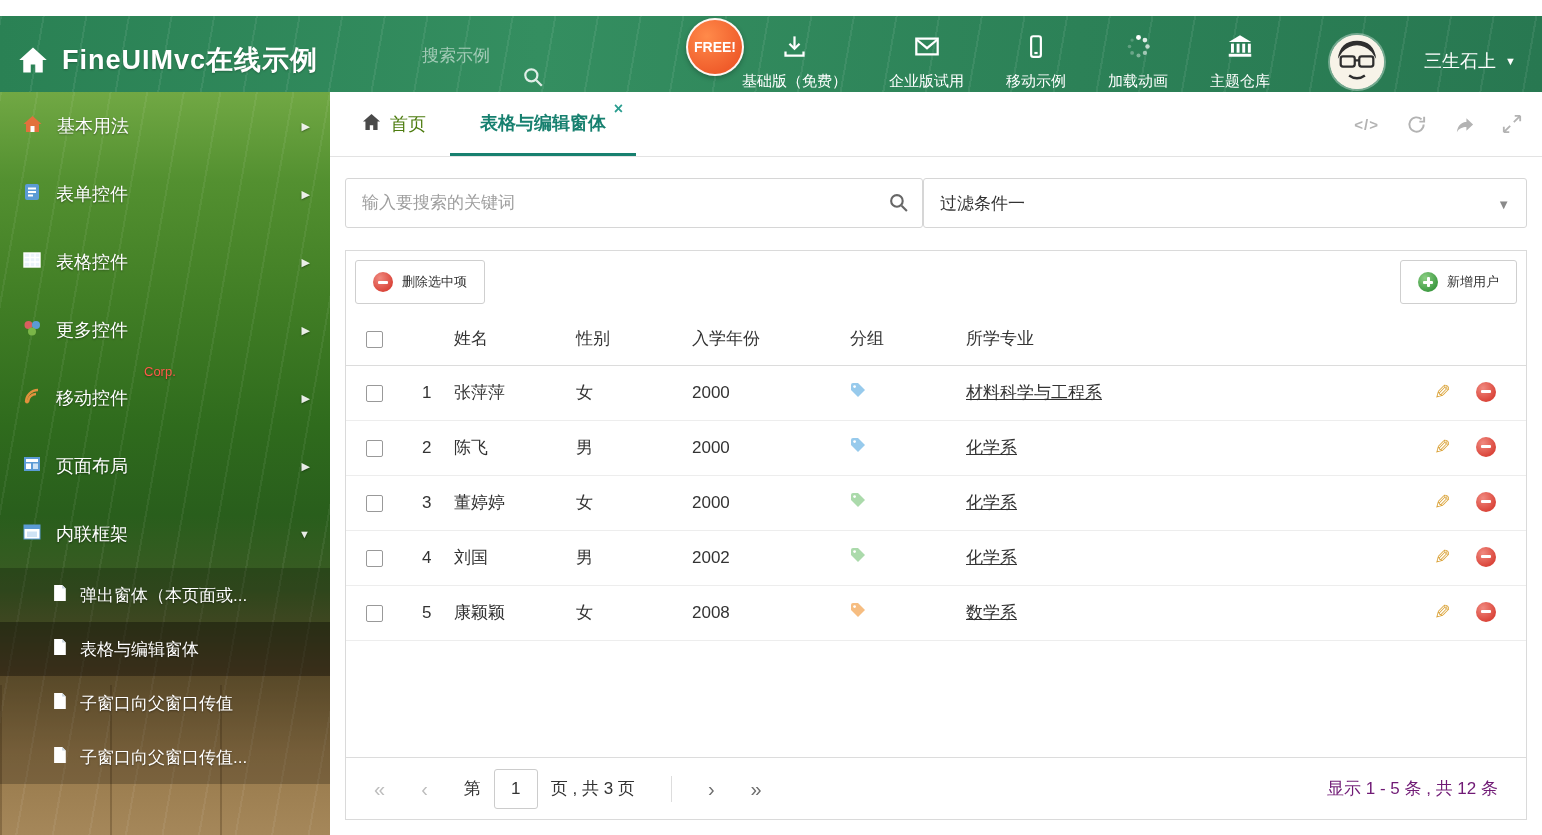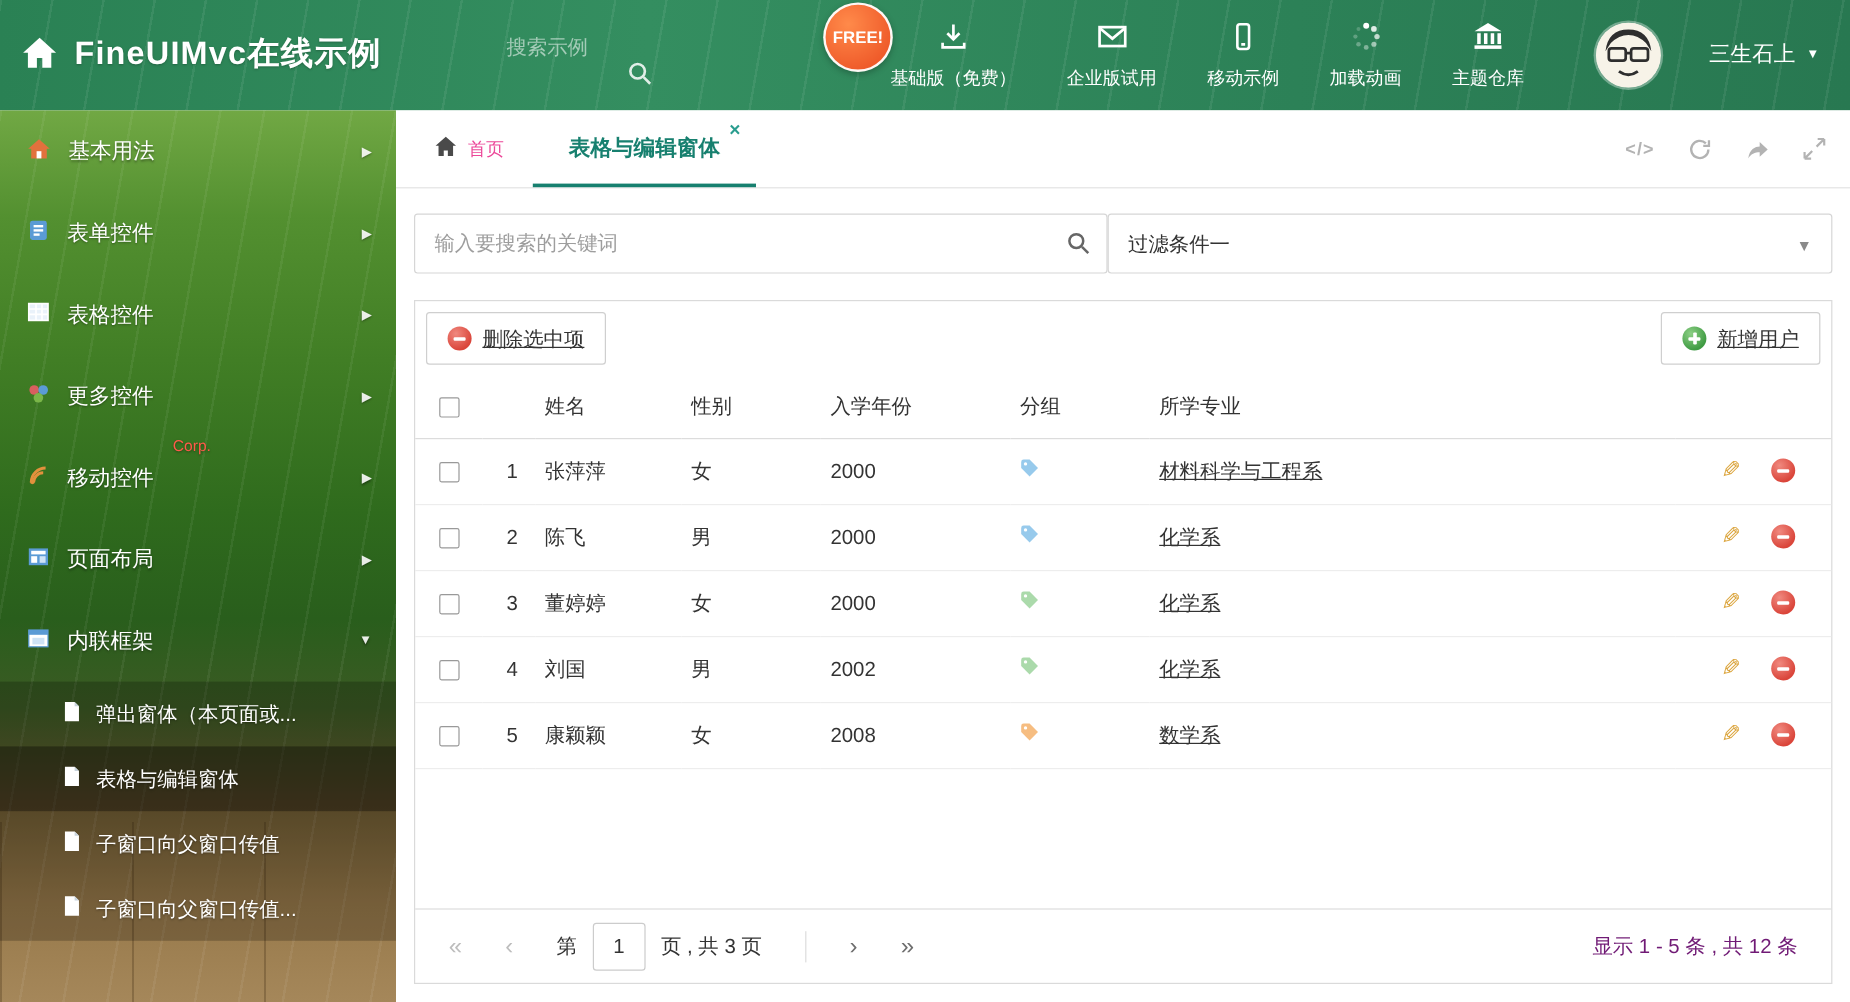--- a/index.html
+++ b/index.html
@@ -4,21 +4,21 @@
 <style>
   * { margin:0; padding:0; box-sizing:border-box; }
   html,body { background:#2b2b2b; }
   .app {
     position:relative; width:1542px; height:835px; overflow:hidden;
     font-family:"Liberation Sans","DejaVu Sans",sans-serif; font-size:17px; color:#333;
     background:#fff;
   }
   
   .header {
-    position:absolute; top:0; left:0; right:0; height:92px; color:#fff;
+    position:absolute; top:16px; left:0; right:0; height:92px; color:#fff;
     background-image:
       repeating-linear-gradient(100deg, rgba(255,255,255,.07) 0 2px, rgba(255,255,255,0) 2px 42px),
       linear-gradient(90deg,#2a8154 0%,#348e60 35%,#2c8157 70%,#287851 100%);
   }
   .brand { position:absolute; left:18px; top:26px; display:flex; align-items:center; gap:14px; }
   .brand svg { display:block; }
   .brand-title { font-size:27px; font-weight:bold; letter-spacing:1px; text-shadow:0 1px 2px rgba(0,0,0,.25); }
   .hdr-search { position:absolute; left:430px; top:30px; width:205px; display:flex; align-items:center;flex-direction:column; }
   .hdr-search input {
     flex:1; background:transparent; border:none; outline:none; color:#fff; font-size:17px;
@@ -62,21 +62,21 @@
   .menu-item .mi-arrow { margin-left:auto; font-size:11px; color:rgba(255,255,255,.9); }
   .submenu { background:rgba(0,0,0,.22); position:relative; z-index:2; }
   .sub-item {
     height:54px; display:flex; align-items:center; gap:13px; padding:0 16px 0 52px;
     font-size:17px; cursor:pointer; text-shadow:0 1px 2px rgba(0,0,0,.4); white-space:nowrap;
   }
   .sub-item.active { background:rgba(0,0,0,.34); }
   
   .main { position:absolute; top:92px; left:330px; right:0; bottom:0; background:#fff; }
   .tabbar { position:absolute; top:0; left:0; right:0; height:65px; border-bottom:1px solid #e3e3e3; display:flex; align-items:stretch; }
-  .tab-home { display:flex; align-items:center; gap:9px; padding:0 24px 0 32px; font-size:15px; color:#ec4899; cursor:pointer; }
+  .tab-home { display:flex; align-items:center; gap:9px; padding:0 24px 0 32px; font-size:18px; color:#4d7c0f; cursor:pointer; }
   .tab-active {
     position:relative; display:flex; align-items:center; padding:0 30px; cursor:pointer;
     color:#17806f; font-size:18px; font-weight:bold; border-bottom:3px solid #17806f;
   }
   .tab-close { position:absolute; top:9px; right:13px; font-size:16px; font-weight:bold; color:#2a9d8f; line-height:1; cursor:pointer; }
   .tab-tools { position:absolute; right:20px; top:0; height:64px; display:flex; align-items:center; gap:27px; color:#b3b3b3; }
   .tab-tools .tool { cursor:pointer; display:flex; align-items:center; }
   .tool-code { font-size:15px; font-weight:bold; letter-spacing:1px; }
   
   .filter-row { position:absolute; top:86px; left:15px; right:15px; height:50px; display:flex; }
@@ -90,22 +90,22 @@
   .filter-select {
     position:relative; flex:1; height:50px; border:1px solid #d6d6d6; border-radius:3px;
     display:flex; align-items:center; padding:0 40px 0 16px; font-size:17px; color:#333; cursor:pointer;
   }
   .filter-select .caret { position:absolute; right:16px; top:18px; font-size:13px; color:#8a8a8a; }
   
   .panel { position:absolute; top:158px; left:15px; right:15px; bottom:15px; border:1px solid #dadada; display:flex; flex-direction:column; background:#fff; }
   .toolbar { display:flex; justify-content:space-between; padding:9px; }
   .btn {
     display:flex; align-items:center; gap:9px; height:44px; padding:0 17px;
-    background:#fff; border:1px solid #cfcfcf; border-radius:3px; font-size:17px; color:#333;
-    font-family:inherit; cursor:pointer;text-decoration:underline;
+    background:#fff; border:1px solid #cfcfcf; border-radius:3px; font-size:13px; color:#333;
+    font-family:inherit; cursor:pointer;
   }
   .circle-icon { width:20px; height:20px; border-radius:50%; position:relative; flex:0 0 auto; display:inline-block; }
   .circle-icon.red { background:radial-gradient(circle at 35% 30%, #f0897f, #da453a 72%); }
   .circle-icon.green { background:radial-gradient(circle at 35% 30%, #8ccf84, #3f9b43 72%); }
   .circle-icon .bar { position:absolute; left:5px; top:8.5px; width:10px; height:3px; background:#fff; border-radius:1px; }
   .circle-icon .vbar { position:absolute; left:8.5px; top:5px; width:3px; height:10px; background:#fff; border-radius:1px; }
   
   table.grid { width:100%; border-collapse:collapse; font-size:17px; color:#333; }
   .grid th { font-weight:normal; text-align:left; height:52px; border-bottom:1px solid #dcdcdc; padding:0 8px; }
   .grid td { height:55px; border-bottom:1px solid #ededed; padding:0 8px; }

